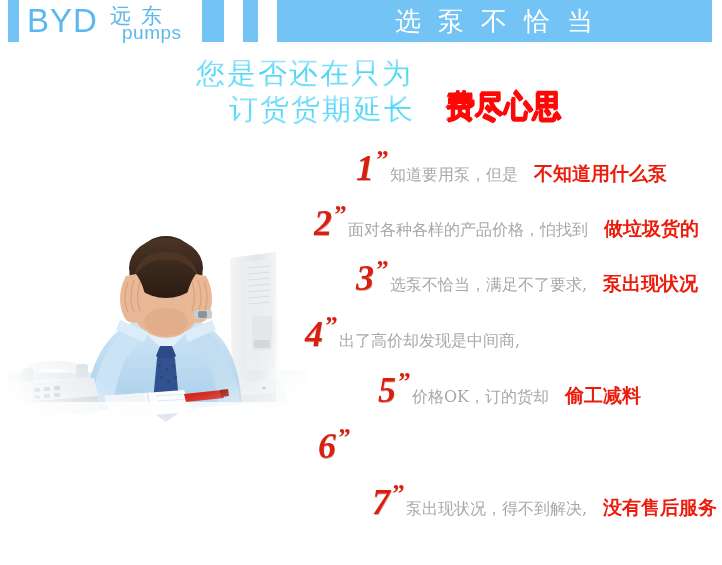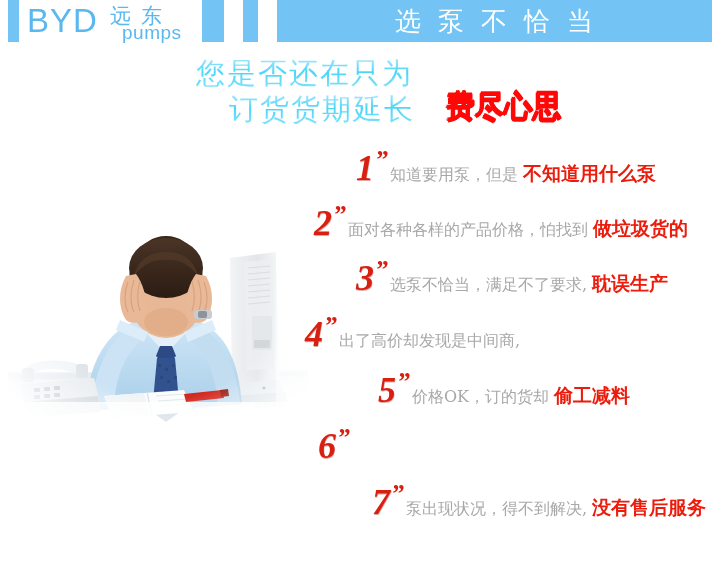--- a/index.html
+++ b/index.html
@@ -178,21 +178,21 @@
     font-size: 16px;
     line-height: 22px;
     color: #a8a8a8;
   }
   .item-red {
     font-family: "DejaVu Sans", sans-serif;
     font-weight: bold;
     font-size: 19px;
     line-height: 22px;
     color: #ec1c0c;
-    margin-left: 5px;
+    margin-left: 16px;
   }
 
   #list-item-0 { left: 56px;  top: 0px;   }
   #list-item-1 { left: 14px;  top: 55px;  }
   #list-item-2 { left: 56px;  top: 110px; }
   #list-item-3 { left: 5px;   top: 166px; }
   #list-item-4 { left: 78px;  top: 222px; }
   #list-item-5 { left: 18px;  top: 278px; }
   #list-item-6 { left: 72px;  top: 334px; }
 </style>
@@ -372,21 +372,21 @@
     <span class="item-num">2</span>
     <span class="item-prime">”</span>
     <span class="item-gray">面对各种各样的产品价格，怕找到</span>
     <span class="item-red">做垃圾货的</span>
   </div>
 
   <div class="list-item" id="list-item-2">
     <span class="item-num">3</span>
     <span class="item-prime">”</span>
     <span class="item-gray">选泵不恰当，满足不了要求,</span>
-    <span class="item-red">耽误生产</span>
+    <span class="item-red">泵出现状况</span>
   </div>
 
   <div class="list-item" id="list-item-3">
     <span class="item-num">4</span>
     <span class="item-prime">”</span>
     <span class="item-gray">出了高价却发现是中间商,</span>
   </div>
 
   <div class="list-item" id="list-item-4">
     <span class="item-num">5</span>

